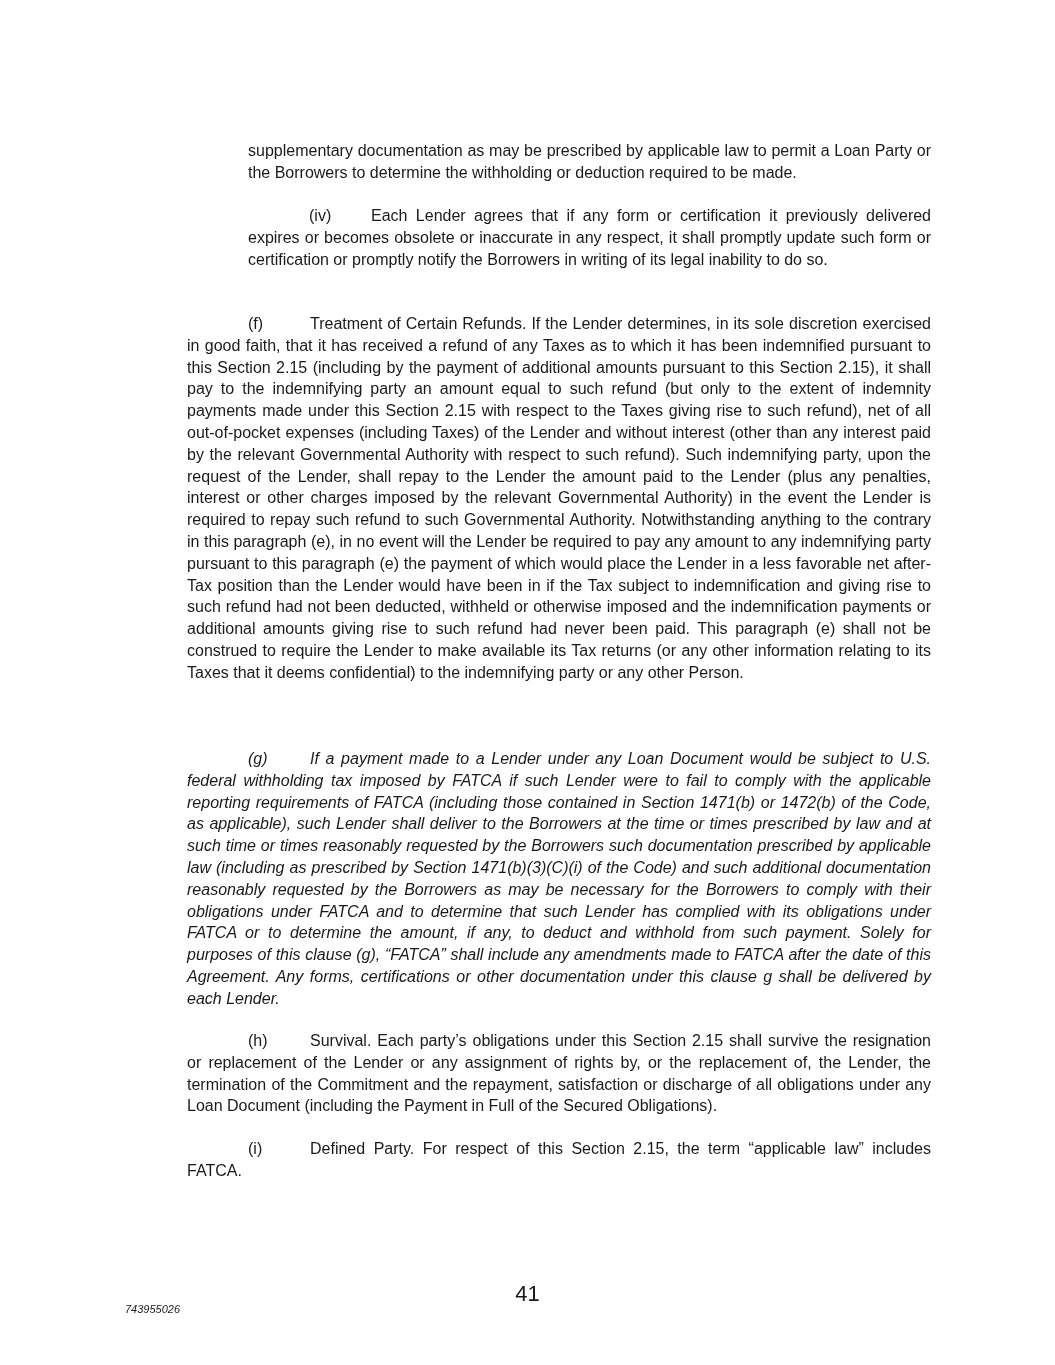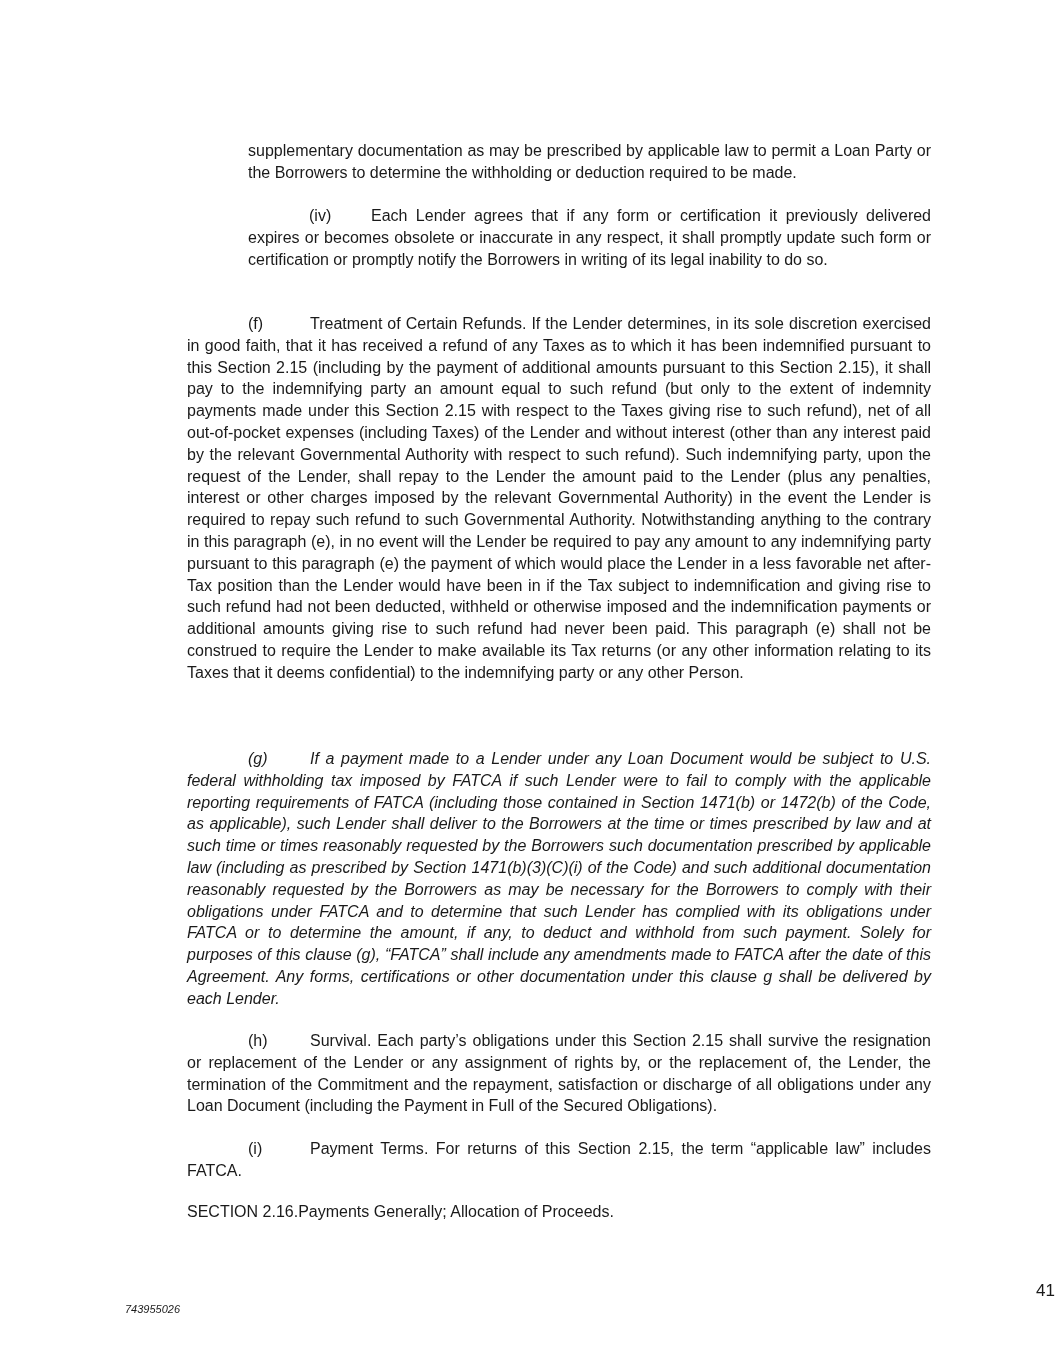--- a/index.html
+++ b/index.html
@@ -6,21 +6,21 @@
   body { width:1055px; height:1365px; position:relative; overflow:hidden;
          font-family:"Liberation Sans", sans-serif; color:#1a1a1a; }
   .page { position:absolute; left:0; top:16px; width:1055px; height:1365px; }
   .block { position:absolute; left:187px; width:744px; font-size:16px; line-height:21.8px;
            text-align:justify; text-align-last:left; }
   .indent-block { left:248px; width:683px; }
   .para-first { text-indent:61px; }
   .label { display:inline-block; width:62px; text-indent:0; }
   .u { text-underline-offset:2px; }
   .section-head { position:absolute; left:187px; top:1185px; font-size:16px; line-height:21.8px; }
-  .page-num { position:absolute; left:0; width:1055px; top:1265px; text-align:right; font-size:17px; }
+  .page-num { position:absolute; left:0; width:1055px; top:1265px; text-align:center; font-size:22px; }
   .doc-id { position:absolute; left:125px; top:1287px; font-size:11px;font-style:italic; }
 </style>
 </head>
 <body>
 
 <div class="page">
 
   <div class="block indent-block" style="top:124px;">
     <span>supplementary documentation as may be prescribed by applicable law to permit a Loan Party or the Borrowers to determine the withholding or deduction required to be made.</span>
   </div>
@@ -35,22 +35,19 @@
 
   <div class="block para-first" style="top:732px;font-style:italic;">
     <span class="label">(g)</span><span>If a payment made to a Lender under any Loan Document would be subject to U.S. federal withholding tax imposed by FATCA if such Lender were to fail to comply with the applicable reporting requirements of FATCA (including those contained in Section 1471(b) or 1472(b) of the Code, as applicable), such Lender shall deliver to the Borrowers at the time or times prescribed by law and at such time or times reasonably requested by the Borrowers such documentation prescribed by applicable law (including as prescribed by Section 1471(b)(3)(C)(i) of the Code) and such additional documentation reasonably requested by the Borrowers as may be necessary for the Borrowers to comply with their obligations under FATCA and to determine that such Lender has complied with its obligations under FATCA or to determine the amount, if any, to deduct and withhold from such payment.  Solely for purposes of this clause (g), “FATCA” shall include any amendments made to FATCA after the date of this Agreement.  Any forms, certifications or other documentation under this clause g shall be delivered by each Lender.</span>
   </div>
 
   <div class="block para-first" style="top:1014px;">
     <span class="label">(h)</span><span class="u">Survival</span><span>.  Each party’s obligations under this </span><span class="u">Section 2.15</span><span> shall survive the resignation or replacement of the Lender or any assignment of rights by, or the replacement of, the Lender, the termination of the Commitment and the repayment, satisfaction or discharge of all obligations under any Loan Document (including the Payment in Full of the Secured Obligations).</span>
   </div>
 
   <div class="block para-first" style="top:1122px;">
-    <span class="label">(i)</span><span class="u">Payment Terms</span><span>.  For returns of this </span><span class="u">Section 2.15</span><span>, the term “applicable law” includes FATCA.</span>
+    <span class="label">(i)</span><span class="u">Defined Party</span><span>.  For respect of this </span><span class="u">Section 2.15</span><span>, the term “applicable law” includes FATCA.</span>
   </div>
 
-  <div class="section-head">
-    <span>SECTION 2.16.</span><span class="u">Payments Generally; Allocation of Proceeds</span><span>.</span>
-  </div>
 
   <div class="page-num">41</div>
   <div class="doc-id">743955026</div>
 </div>
 
 </body></html>

